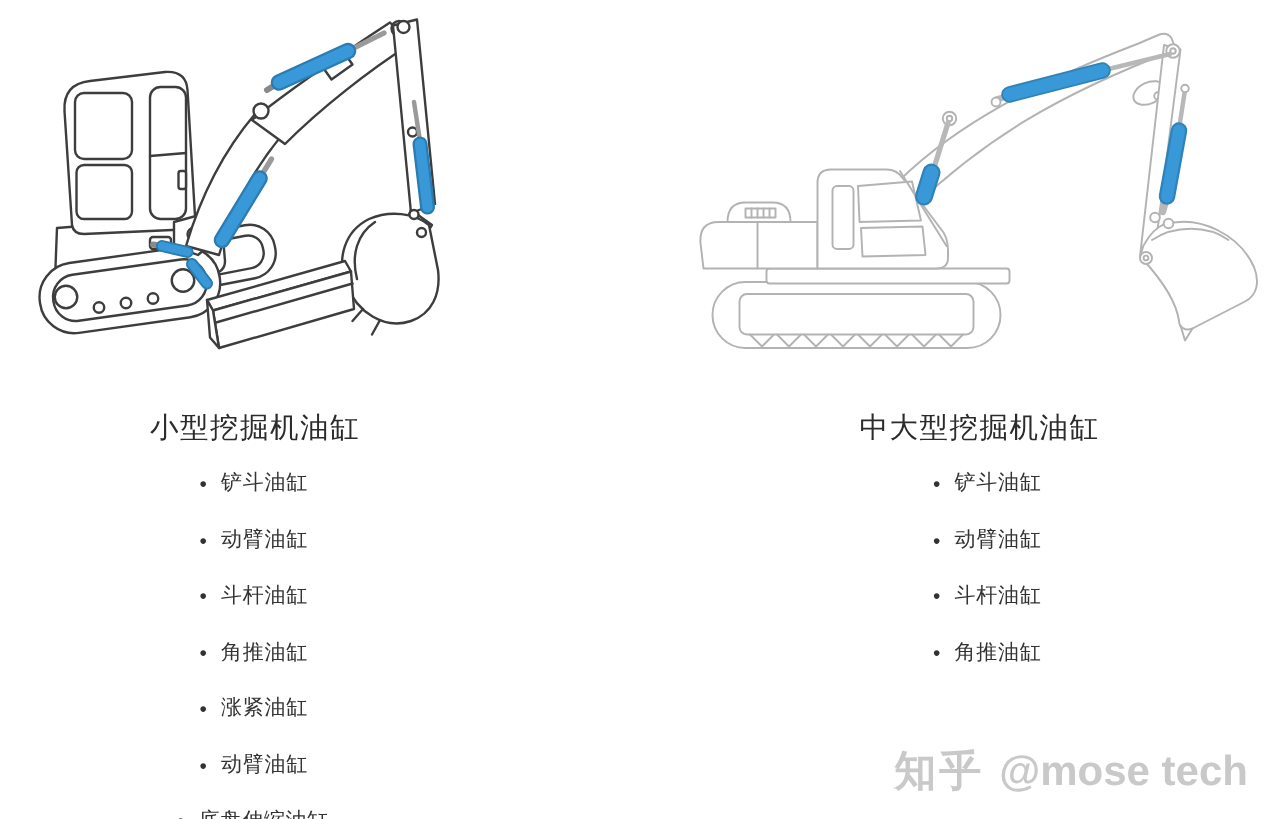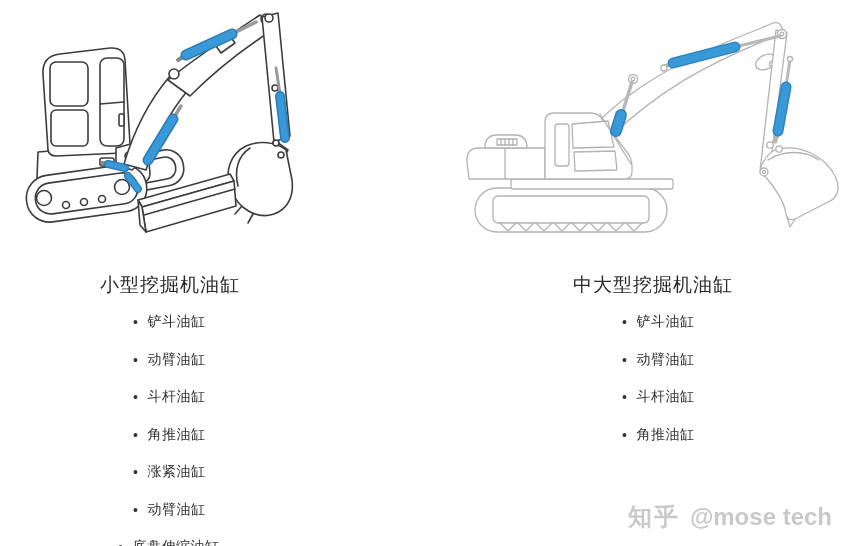--- a/index.html
+++ b/index.html
@@ -19,21 +19,21 @@
   .cyl-list{margin:0;padding:0;list-style:none;}
   .panel-left .cyl-list{padding-left:33px;}
   .panel-right .cyl-list{padding-left:49px;}
   .cyl-list li{
     display:flex;align-items:center;margin:0 0 19.5px 0;font-size:14px;color:#333;
     letter-spacing:0.5px;white-space:nowrap;
   }
   .bullet{font-size:14px;margin-right:9px;color:#333;}
   li.outdent{margin-left:-15px;margin-top:3px;}
   .watermark{
-    position:absolute;right:14px;bottom:13px;color:#c9c9c9;font-size:24px;
+    position:absolute;right:14px;bottom:13px;color:#c9c9c9;font-size:28px;
     display:flex;align-items:baseline;gap:10px;user-select:none;
   }
   .watermark .brand{font-weight:700;letter-spacing:2px;}
   .watermark .handle{font-weight:700;}
 </style>
 </head>
 <body>
 
 <div class="canvas">
 

